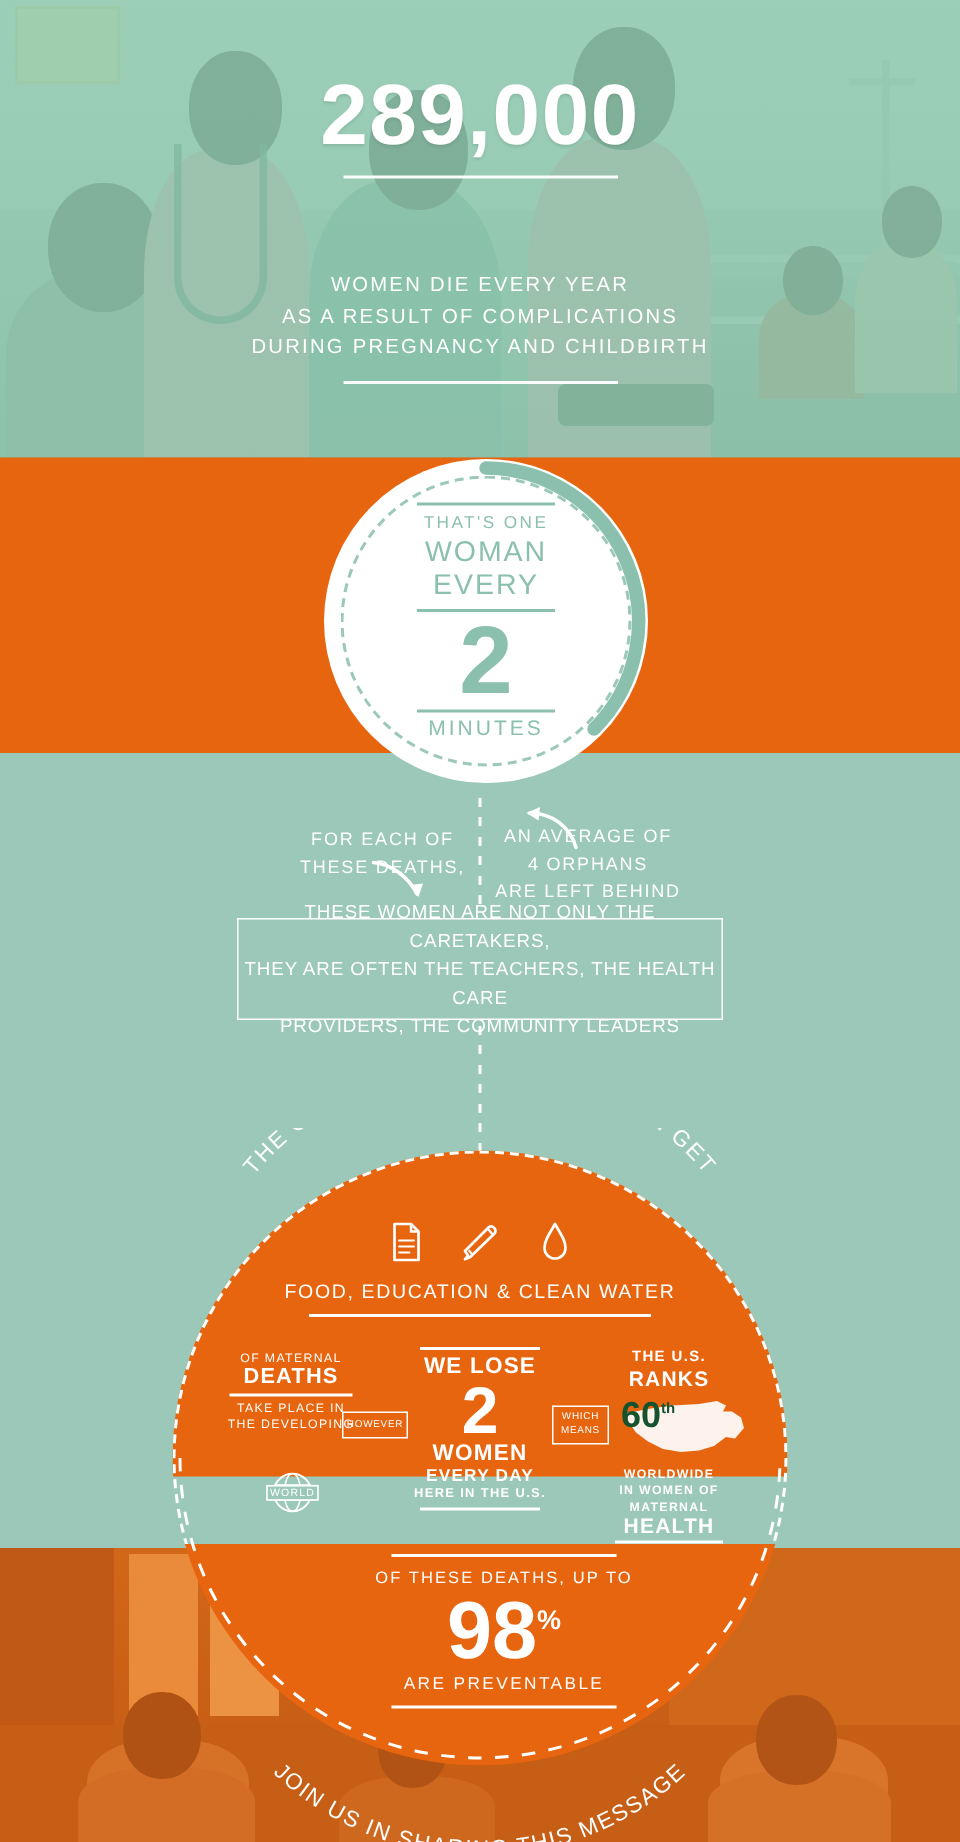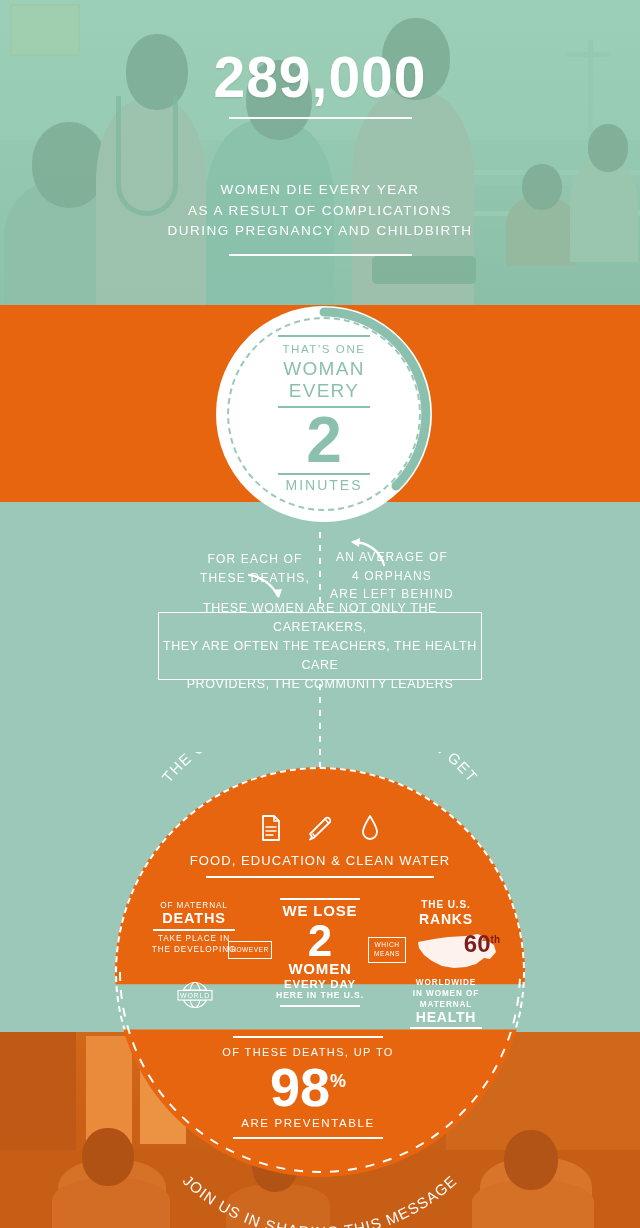--- a/index.html
+++ b/index.html
@@ -120,21 +120,21 @@
   .s-md { font-size:14.5px; font-weight:bold; letter-spacing:.8px; line-height:1.1; }
   .connector { position:absolute; border:1.4px solid #ffffff; color:#ffffff;
      font-size:6.6px; letter-spacing:.5px; text-align:center; line-height:1.35;
      display:flex; align-items:center; justify-content:center; background:transparent; }
   .conn-a { left:228px; top:941px; width:44px; height:18px; }
   .conn-b { left:368px; top:937px; width:38px; height:26px; }
   .globe { position:absolute; left:166px; top:981px; width:58px; height:28px; }
   .usmap { position:absolute; left:414px; top:928px; width:86px; height:50px; }
 
   
-  .pre-block { position:absolute; left:188px; top:1036px; width:240px; text-align:center; color:#fff; z-index:4;}
+  .pre-block { position:absolute; left:216px; top:1036px; width:240px; text-align:center; color:#fff; z-index:4;}
   .pre-rule { width:150px; height:2px; background:#ffffff; margin:0 auto; }
   .pre-l1 { font-size:11px; letter-spacing:1.4px; margin:8px 0 2px; }
   .pre-num { font-size:54px; font-weight:bold; line-height:1; }
   .pre-sup { font-size:18px; font-weight:bold; vertical-align:super; }
   .pre-l2 { font-size:11.5px; letter-spacing:1.6px; margin:3px 0 8px; }
 
   
   .bottom { position:absolute; left:0; top:1032px; width:640px; height:196px; overflow:hidden; background:#b9651f; }
   .bp-bg { position:absolute; inset:0;
      background:linear-gradient(180deg,#c26a21 0%,#b8601d 40%,#a9541a 100%); }
@@ -313,21 +313,21 @@
       <div class="s-sm" style="font-size:8.2px;font-weight:bold;">IN WOMEN OF</div>
       <div class="s-sm" style="font-size:8.2px;font-weight:bold;">MATERNAL</div>
       <div class="s-md" style="font-size:14px;">HEALTH</div>
       <div class="s-rule" style="width:72px;margin-top:2px;"></div>
     </div>
   </div>
 
   <svg class="usmap" viewBox="0 0 86 50">
     <path d="M4 14 L20 11 L34 9 L52 8 L64 6 L70 9 L68 13 L74 13 L80 17 L82 24 L76 31 L70 30 L62 36 L52 39 L40 40 L28 38 L18 33 L10 27 L5 20 Z" fill="#ffffff" opacity="0.92"></path>
   </svg>
-  <div style="position:absolute;left:414px;top:930px;width:86px;text-align:right;color:#7f1d1d;font-size:24px;font-weight:bold;z-index:3;">
+  <div style="position:absolute;left:414px;top:930px;width:86px;text-align:left;color:#14532d;font-size:24px;font-weight:bold;z-index:3;">
     <span>60</span><span style="font-size:10px;vertical-align:super;">th</span>
   </div>
 
   <svg class="globe" viewBox="0 0 58 28">
     <circle cx="29" cy="14" r="12.5" fill="none" stroke="#ffffff" stroke-width="1.2"></circle>
     <ellipse cx="29" cy="14" rx="5.5" ry="12.5" fill="none" stroke="#ffffff" stroke-width="1.1"></ellipse>
     <path d="M17 9 h24 M17 19 h24 M16.5 14 h25" stroke="#ffffff" stroke-width="1.1"></path>
     <rect x="12" y="9.5" width="34" height="9.5" fill="#9bc8b8" stroke="#ffffff" stroke-width="1.1"></rect>
     <text x="29" y="16.6" fill="#ffffff" font-size="7" letter-spacing="0.8" text-anchor="middle">WORLD</text>
   </svg>

